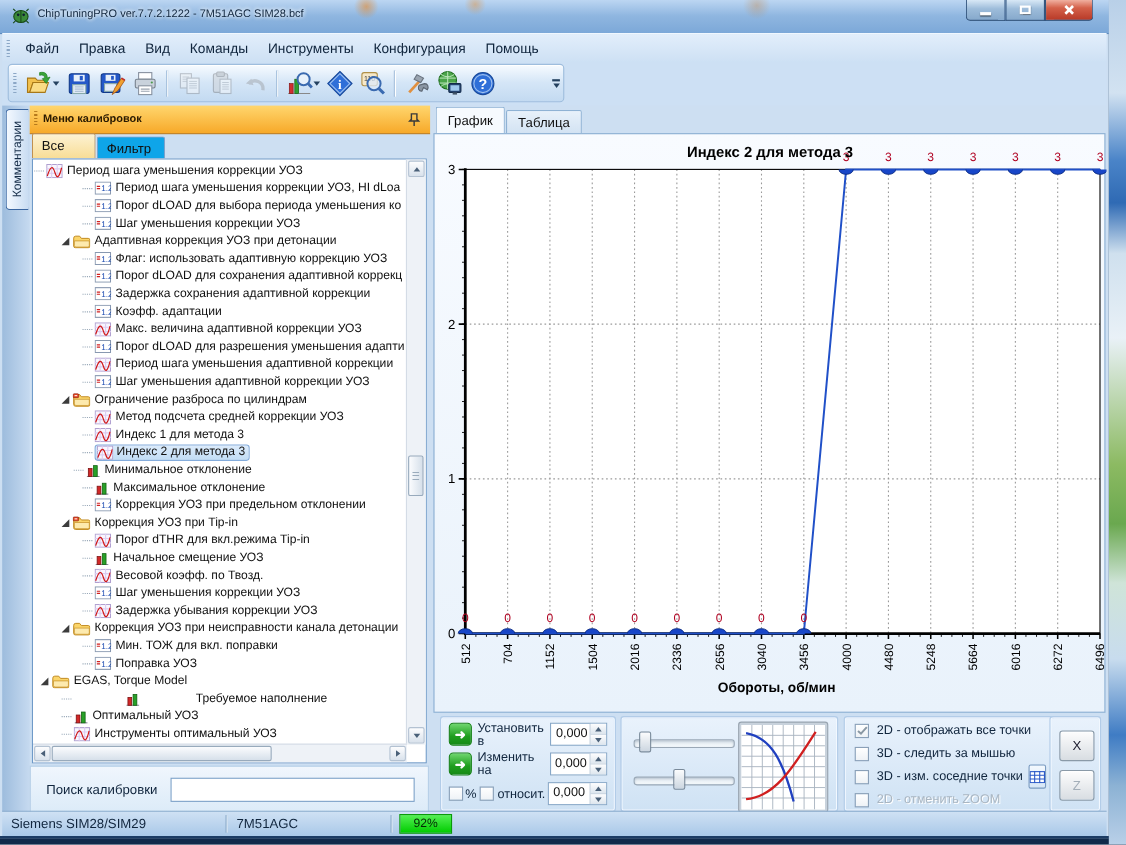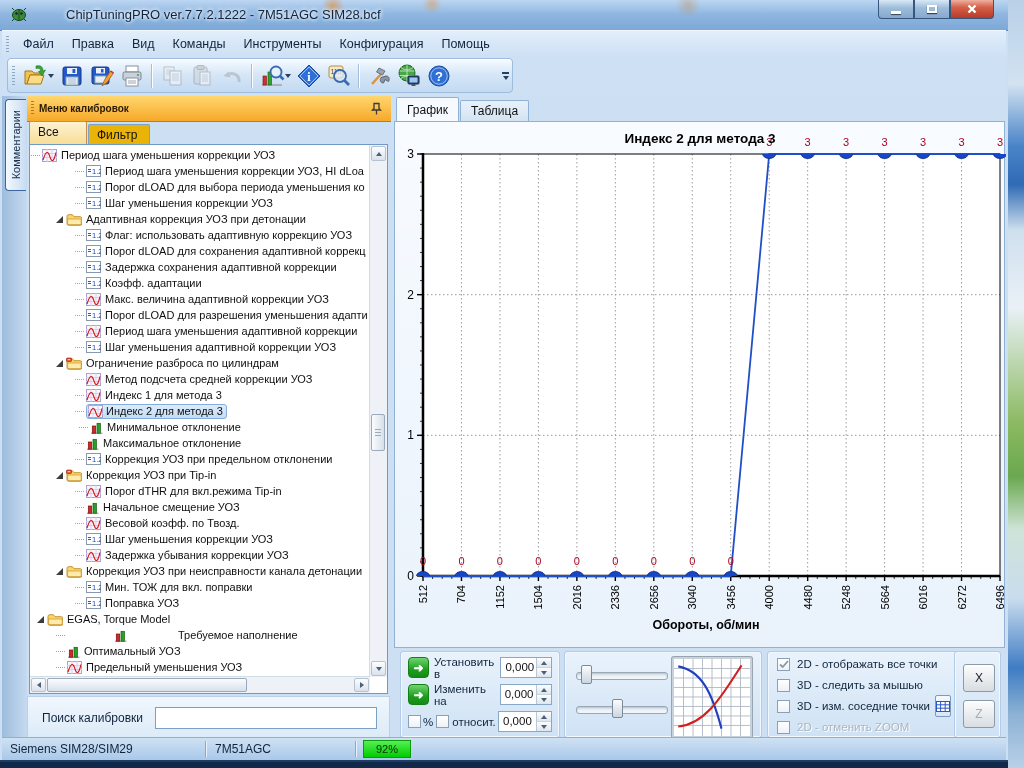--- a/index.html
+++ b/index.html
@@ -15,22 +15,22 @@
     background:#cddff2;border-bottom:2px solid #1c3c64;box-sizing:border-box;}
   
   .titlebar{position:absolute;left:0;top:0;width:100%;height:30px;
     background:
       radial-gradient(circle 16px at 333px 6px, rgba(235,130,25,.55), transparent 70%),
       radial-gradient(circle 14px at 432px 4px, rgba(235,140,40,.42), transparent 70%),
       radial-gradient(circle 18px at 688px 5px, rgba(205,125,45,.32), transparent 70%),
       linear-gradient(#bcd6f2,#8fb6e0 48%,#7ca8d8);
     border-bottom:1px solid #5f8cbe;}
   .app-icon{position:absolute;left:11px;top:7px;width:17px;height:15px;}
-  .title-text{position:absolute;left:34px;top:7px;font-size:13px;color:#10253d;
-    text-shadow:0 0 4px #fff,0 0 4px #fff;white-space:nowrap;margin-left:32px;}
+  .title-text{position:absolute;left:34px;top:7px;font-size:10px;color:#10253d;
+    text-shadow:0 0 4px #fff,0 0 4px #fff;white-space:nowrap;}
   .win-btns{position:absolute;top:0;right:14px;height:20px;display:flex;}
   .wbtn{width:36px;height:19px;border:1px solid #35567e;border-top:none;box-sizing:border-box;
     display:flex;align-items:center;justify-content:center;
     background:linear-gradient(#d8e8f6,#9dbcda 45%,#86a9cc);}
   .wbtn.first{border-radius:0 0 0 4px;}
   .wbtn.close{width:44px;border-radius:0 0 4px 0;
     background:linear-gradient(#f0b0a0,#d4614a 40%,#b83a28);}
   .glyph-min{width:10px;height:3px;background:#fff;box-shadow:0 1px 1px #345;margin-top:6px;}
   .glyph-max{width:10px;height:8px;border:2px solid #fff;box-shadow:0 1px 1px #345;box-sizing:border-box;}
   
@@ -67,21 +67,21 @@
   
   .calib-panel{position:absolute;left:25px;top:0;width:364px;bottom:0;}
   .calib-header{position:absolute;left:0;top:0;right:0;height:25px;
     background:linear-gradient(#ffd66e,#f7a929);border-bottom:1px solid #c07c18;
     display:flex;align-items:center;}
   .calib-header .grip{background-image:repeating-linear-gradient(180deg,#b5791c 0 1px,transparent 1px 3px);}
   .calib-title{font-weight:bold;font-size:10px;color:#2a1a00;}
   .pin-icon{margin-left:auto;margin-right:8px;}
   .calib-tabs{position:absolute;left:2px;top:25px;right:0;height:23px;display:flex;align-items:flex-end;}
   .ctab{box-sizing:border-box;padding:3px 12px 3px 8px;font-size:12px;border:1px solid #7aa2cc;
-    border-bottom:none;background:#eab308;height:20px;margin-right:1px;border-radius:2px 2px 0 0;}
+    border-bottom:none;background:#0ea5e9;height:20px;margin-right:1px;border-radius:2px 2px 0 0;}
   .ctab.active{background:linear-gradient(#fdf2d2,#f8dd96);border-color:#c09050;height:23px;
     width:58px;}
   .tree-box{position:absolute;left:2px;top:48px;width:359px;height:550px;background:#fff;
     border:1px solid #6f9ac8;box-sizing:border-box;}
   .tree-rows{position:absolute;left:1px;top:2px;right:18px;bottom:17px;overflow:hidden;}
   .trow{height:16px;display:flex;align-items:center;white-space:nowrap;font-size:11px;color:#101010;}
   .tw{width:0;height:0;border-right:7px solid #3c3c3c;border-top:7px solid transparent;
     margin-right:3px;flex:none;}
   .stub{width:9px;border-top:1px dotted #98a8b8;margin-right:2px;flex:none;}
   .ticon{flex:none;margin-right:4px;display:flex;align-items:center;}
@@ -540,21 +540,21 @@
                   <span class="ticon">
                     <svg width="15" height="13" viewBox="0 0 15 13">
                       <rect x="0.5" y="0.5" width="14" height="12" fill="#f8f6fe" stroke="#b0a0d0"></rect>
                       <path d="M0 4.5h15M0 8.5h15M5 0v13M10 0v13" stroke="#dcccf0" stroke-width="1"></path>
                       <path d="M1 11 C4 1.5 6 1.5 8 8 S12 12 14 3.5" stroke="#d01818" stroke-width="1.1" fill="none"></path>
                     </svg>
                   </span>
                   <span>Индекс 2 для метода 3</span>
                 </span>
               </div>
-              <div class="trow" style="padding-left: 48px;">
+              <div class="trow" style="padding-left: 20px; margin-left: 16px;">
                 <span class="stub"></span>
                 <span class="ticon">
                   <svg width="13" height="13" viewBox="0 0 13 13">
                     <path d="M1 12.2h11.5" stroke="#889"></path>
                     <rect x="2.3" y="5" width="3.4" height="7.2" fill="#d22828" stroke="#7a1010" stroke-width="0.7"></rect>
                     <rect x="7" y="2.3" width="3.4" height="9.9" fill="#28a028" stroke="#106010" stroke-width="0.7"></rect>
                   </svg>
                 </span>
                 <span>Минимальное отклонение</span>
               </div>
@@ -713,21 +713,21 @@
               </div>
               <div class="trow" style="padding-left: 25px;">
                 <span class="stub"></span>
                 <span class="ticon">
                   <svg width="15" height="13" viewBox="0 0 15 13">
                     <rect x="0.5" y="0.5" width="14" height="12" fill="#f8f6fe" stroke="#b0a0d0"></rect>
                     <path d="M0 4.5h15M0 8.5h15M5 0v13M10 0v13" stroke="#dcccf0" stroke-width="1"></path>
                     <path d="M1 11 C4 1.5 6 1.5 8 8 S12 12 14 3.5" stroke="#d01818" stroke-width="1.1" fill="none"></path>
                   </svg>
                 </span>
-                <span>Предельный уменьшения УОЗ</span>
+                <span>Инструменты оптимальный УОЗ</span>
               </div>
             </div>
           <div class="vscroll">
             <div class="sbtn" style="top:1px;left:1px">
                 <span class="tri tri-up"></span>
               </div>
             <div class="vthumb"></div>
             <div class="sbtn" style="bottom:1px;left:1px">
                 <span class="tri tri-dn"></span>
               </div>

